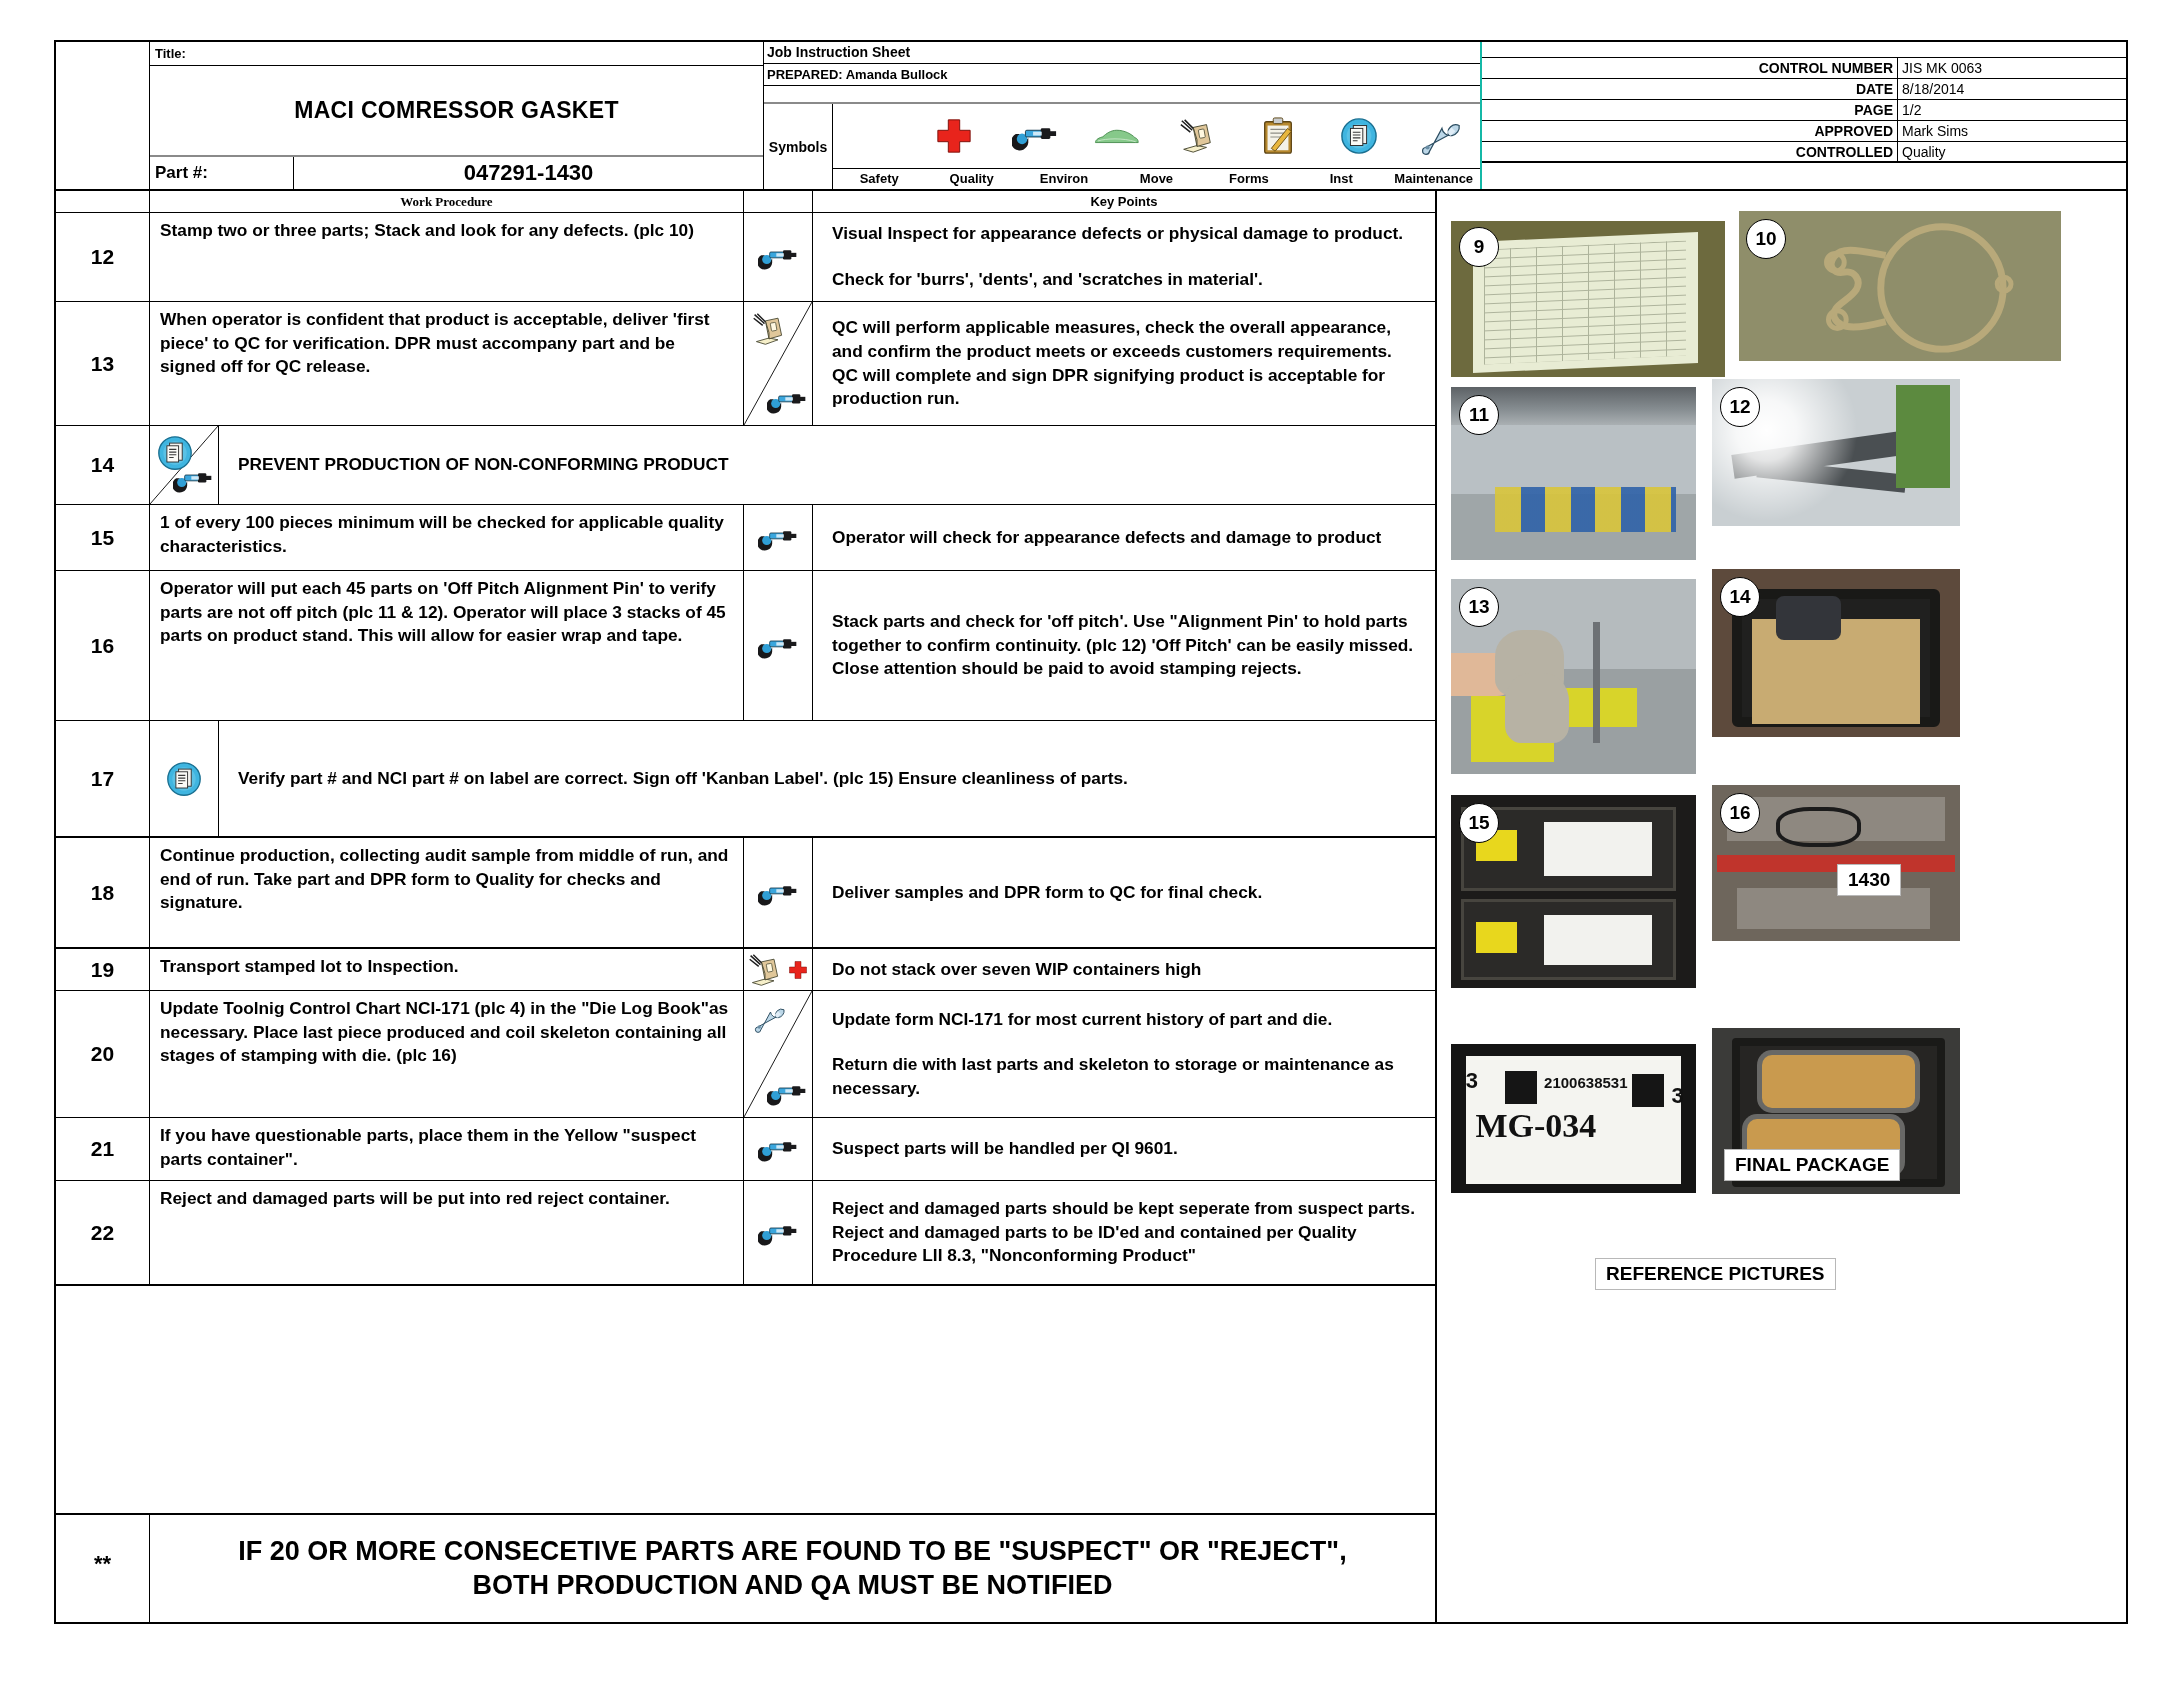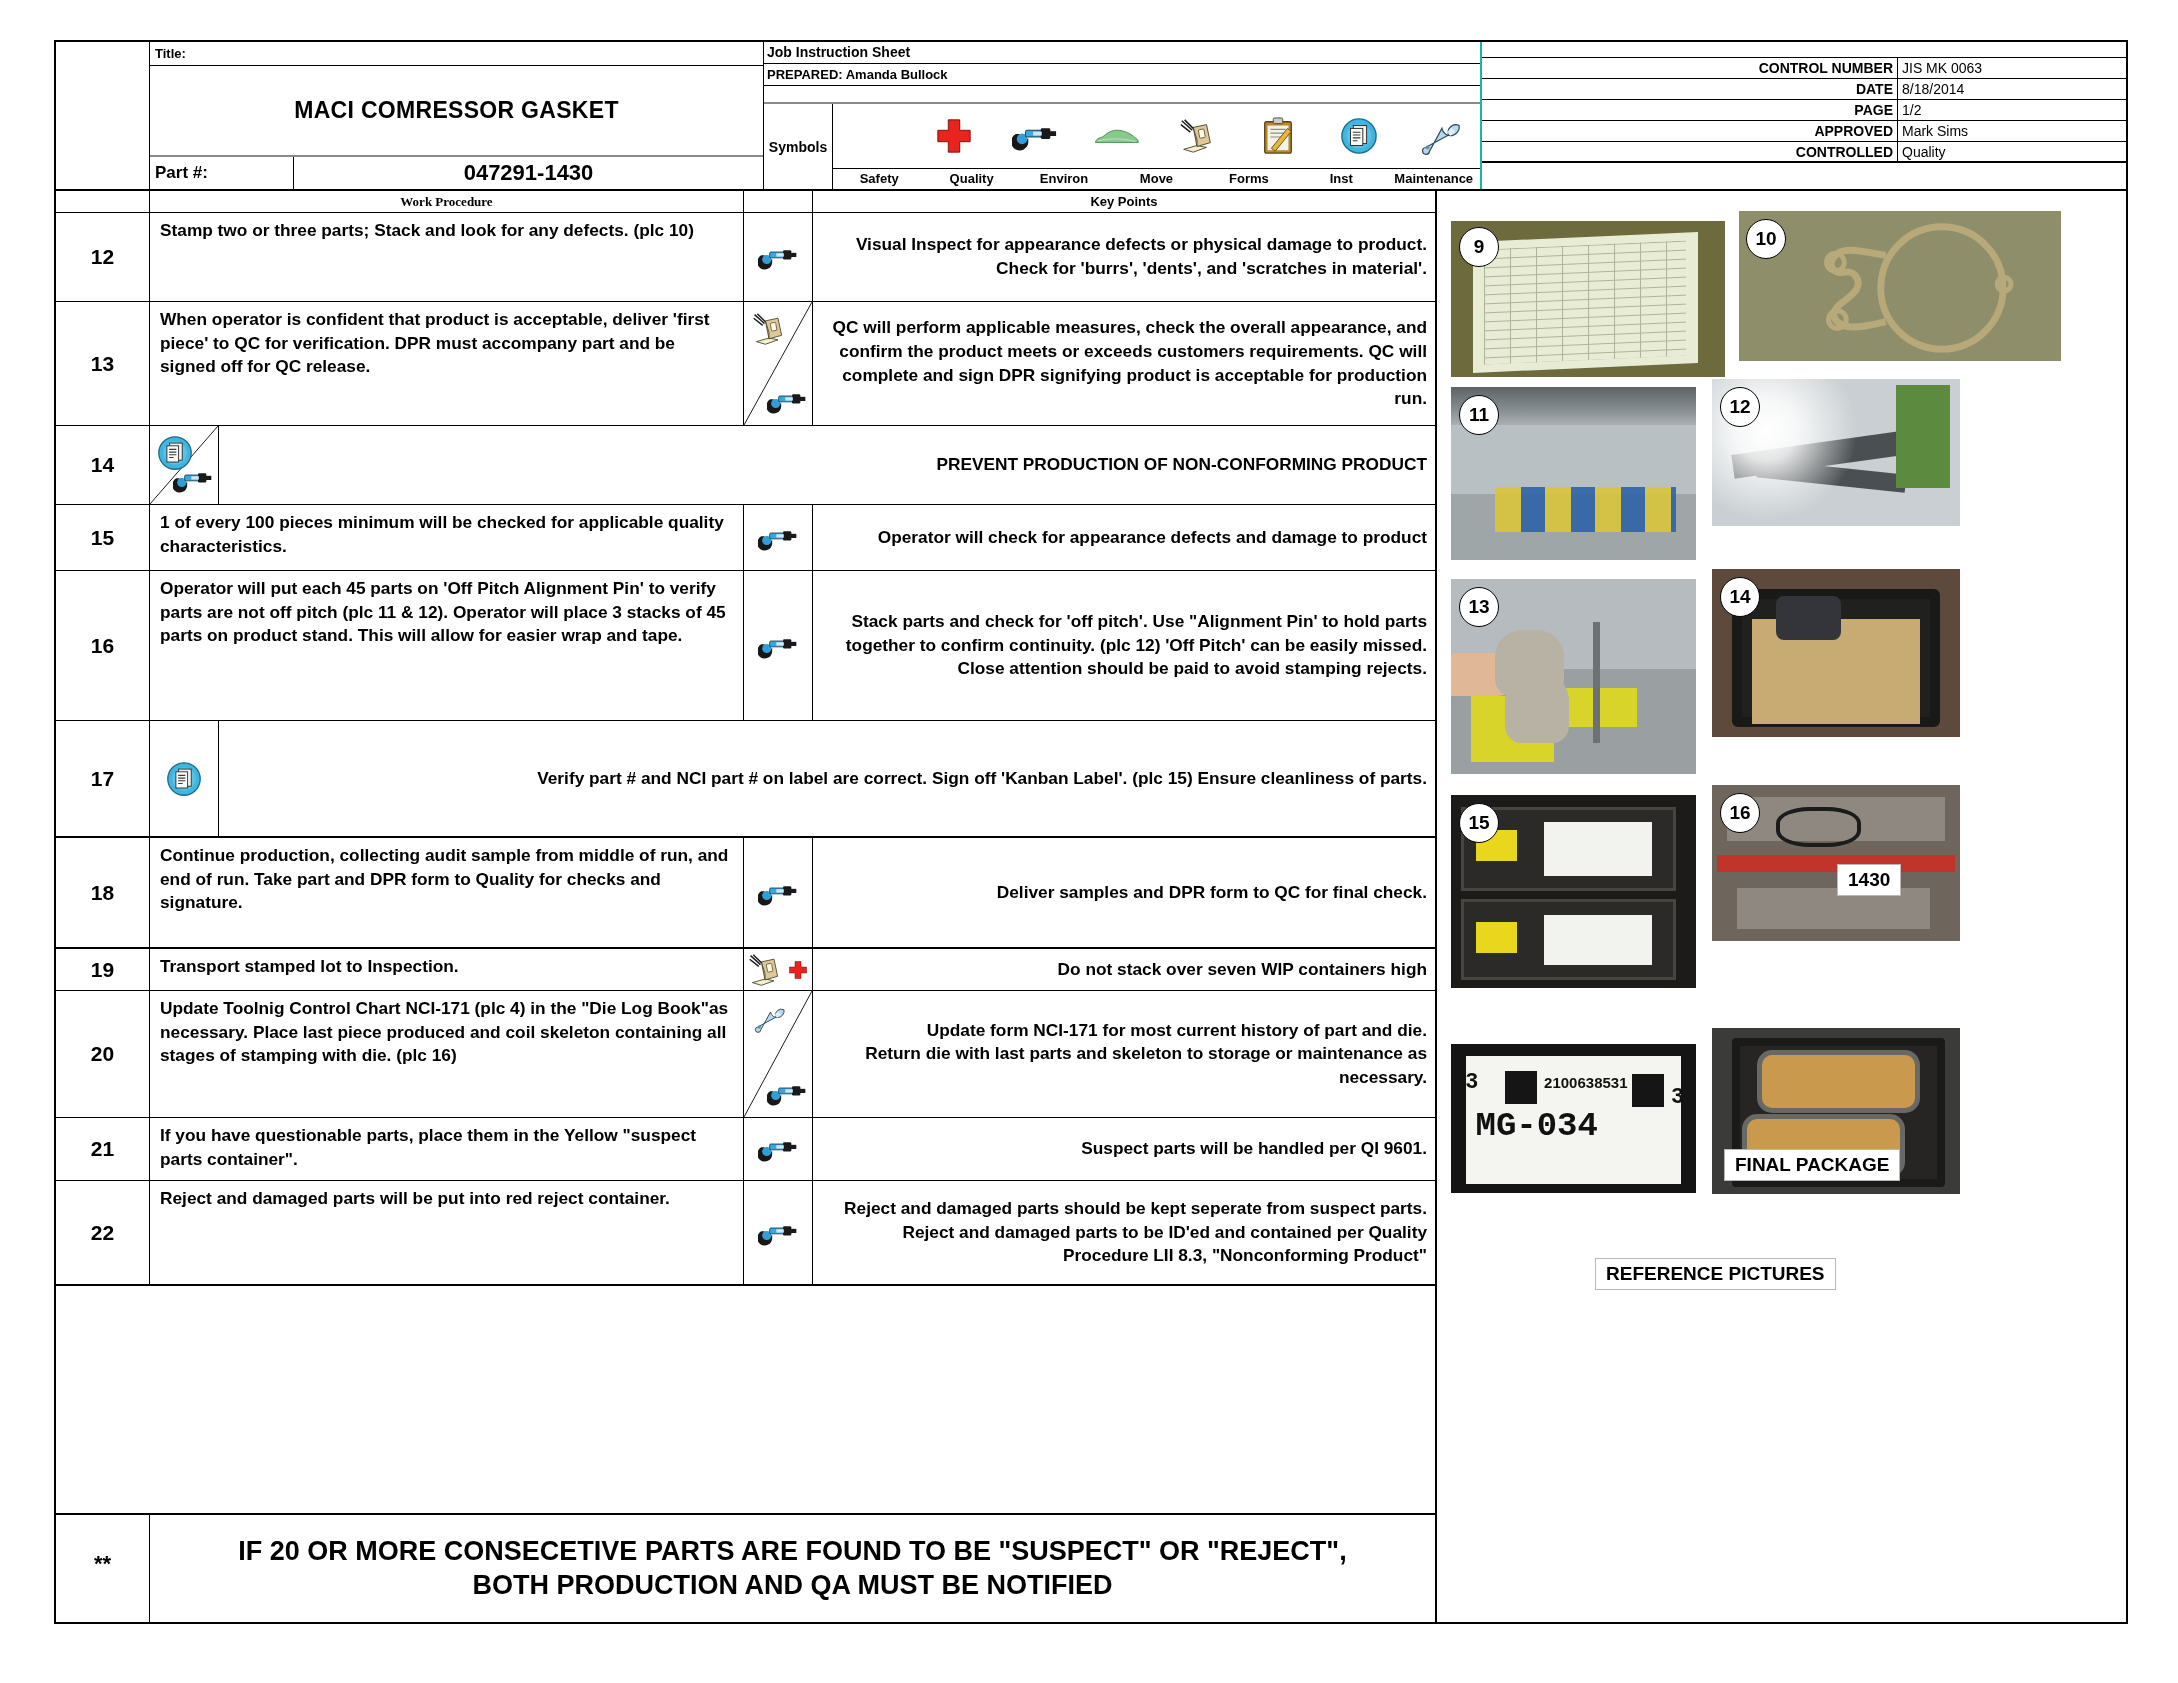--- a/index.html
+++ b/index.html
@@ -127,21 +127,21 @@
   .c-ico {
     width:69px; border-right:1px solid #000;
     position:relative;
   }
   .c-key {
     flex:1;
     padding:6px 8px 6px 8px;
     font-size:17.3px; font-weight:bold; line-height:1.36;
     display:flex; flex-direction:column; justify-content:center;
   }
-  .c-key p { margin:0;text-align:right; }
+  .c-key p { margin:11px; }
   
   .diag { position:absolute; inset:0; }
   .diag svg { width:100%; height:100%; display:block; }
   .ico-slot { position:absolute; display:flex; align-items:center; justify-content:center; }
   
   .footnote { display:flex; height:109px; border-top:2px solid #000; }
   .fn-star { width:94px; border-right:1px solid #000; display:flex; align-items:center; justify-content:center; font-size:22px; font-weight:bold; padding-bottom:10px;}
   .fn-text { flex:1; display:flex; flex-direction:column; align-items:center; justify-content:center; font-size:27px; font-weight:bold; line-height:1.25; text-align:center; }
   
   .photo { position:absolute; overflow:hidden; }
@@ -681,21 +681,21 @@
         <div class="photo ph-die" style="left: 275px; top: 594px; width: 248px; height: 156px;">
           <div class="plate" style="left:6%;top:8%;width:88%;height:28%"></div>
           <div class="redbar" style="top:45%"></div>
           <div class="plate" style="left:10%;top:66%;width:78%;height:26%"></div>
           <div style="position:absolute;left:26%;top:14%;width:34%;height:26%;border:4px solid #1b1b1b;border-radius:40%;"></div>
         </div>
         <div class="photo ph-label" style="left: 14px; top: 853px; width: 245px; height: 149px;">
           <div class="card"></div>
           <div style="position:absolute;left:22%;top:18%;width:13%;height:22%;background:#151515"></div>
           <div style="position:absolute;left:74%;top:20%;width:13%;height:22%;background:#151515"></div>
-          <div style="position:absolute;left:10%;top:42%;font-size:34px;font-weight:bold;color:#111;font-family:Liberation Mono, monospace">MG-034</div>
+          <div style="position:absolute;left:10%;top:42%;font-size:34px;font-weight:bold;color:#111;font-family:Liberation Serif, serif">MG-034</div>
           <div style="position:absolute;left:38%;top:20%;font-size:15px;font-weight:bold;color:#111;font-family:'Liberation Sans',sans-serif">2100638531</div>
           <div style="position:absolute;left:6%;top:16%;font-size:22px;font-weight:bold;color:#111">3</div>
           <div style="position:absolute;right:5%;top:26%;font-size:22px;font-weight:bold;color:#111">3</div>
         </div>
         <div class="photo ph-pack" style="left: 275px; top: 837px; width: 248px; height: 166px;">
           <div class="tray"></div>
           <div class="bundle" style="left:20%;top:16%;width:62%;height:32%"></div>
           <div class="bundle" style="left:14%;top:55%;width:62%;height:32%"></div>
         </div>
         <div class="badge" style="left: 22px; top: 36px;">9</div>

